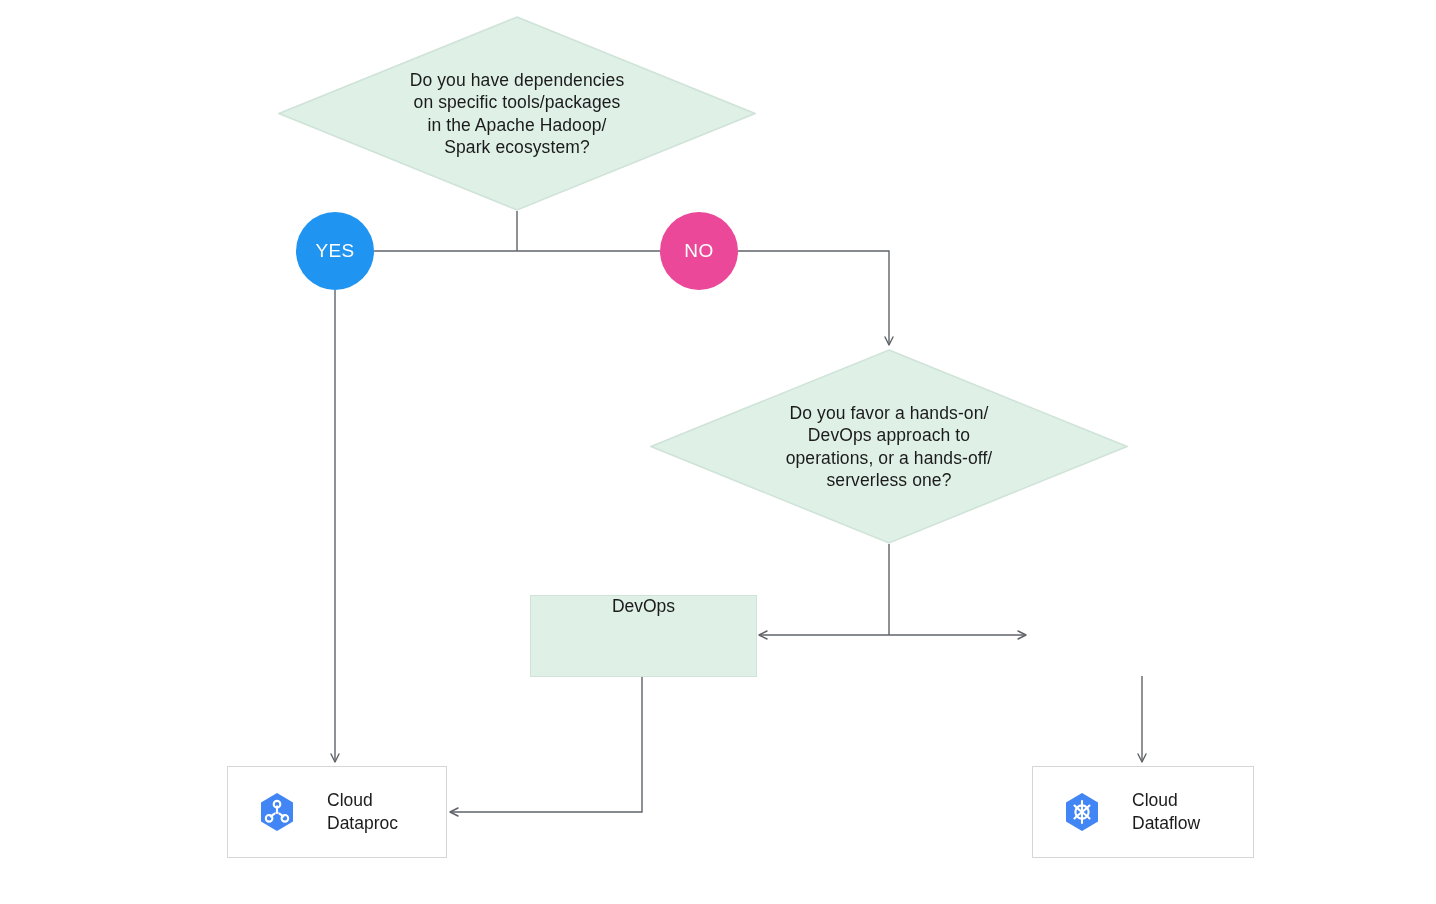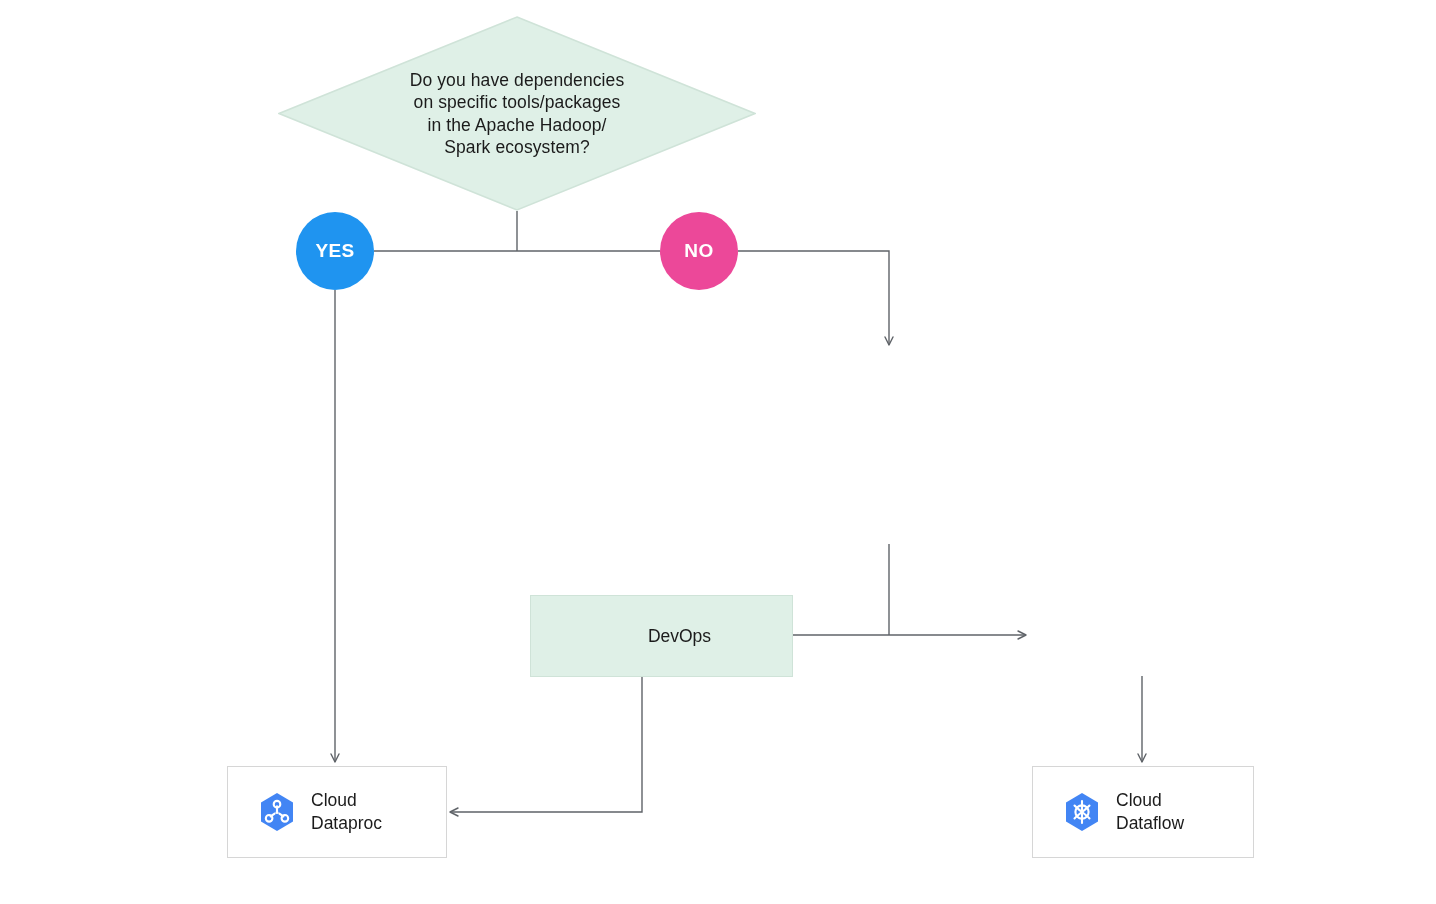--- a/index.html
+++ b/index.html
@@ -58,35 +58,33 @@
   .pill-circle {
     position: absolute;
     border-radius: 50%;
     display: flex;
     align-items: center;
     justify-content: center;
     color: #ffffff;
     font-size: 19px;
     letter-spacing: 0.4px;
     z-index: 4;
-    font-weight: bold;
   }
 
   
   .choice-box {
     position: absolute;
     background: #dff0e7;
     border: 1px solid #cfe3d8;
     display: flex;
-    align-items: center;
+    align-items: flex-start;
     justify-content: center;
     color: #1b1b1b;
     font-size: 17.5px;
     z-index: 3;
-    padding-left: 36px;
   }
 
   
   .product-box {
     position: absolute;
     background: #ffffff;
     border: 1px solid #d6d6d6;
     display: flex;
     align-items: center;
     z-index: 3;
@@ -94,21 +92,21 @@
   .product-box .product-icon {
     margin-left: 27px;
     width: 44px;
     height: 44px;
     flex: 0 0 44px;
     display: flex;
     align-items: center;
     justify-content: center;
   }
   .product-box .product-label {
-    margin-left: 12px;
+    margin-left: 28px;
     color: #1b1b1b;
     font-size: 17.5px;
     line-height: 23px;
     white-space: pre-line;
   }
 </style>
 </head>
 <body>
 
 <div id="flow-root">
@@ -150,20 +148,29 @@
   </div>
 
   <div class="pill-circle" style="left:296px; top:212px; width:78px; height:78px; background:#1f94f0;">
     <span>YES</span>
   </div>
 
   <div class="pill-circle" style="left:660px; top:212px; width:78px; height:78px; background:#ec4899;">
     <span>NO</span>
   </div>
 
+  <div class="diamond" style="left:650px; top:349px; width:478px; height:195px;">
+    <svg class="diamond-shape" viewBox="0 0 478 195" preserveAspectRatio="none">
+      <polygon points="239,1 477,97.5 239,194 1,97.5" fill="#dff0e7" stroke="#cfe3d8" stroke-width="1.6"></polygon>
+    </svg>
+    <div class="diamond-text">Do you favor a hands-on/
+DevOps approach to
+operations, or a hands-off/
+serverless one?</div>
+  </div>
 
   <div class="choice-box" style="left:530px; top:595px; width:225px; height:80px;">
     <span>DevOps</span>
   </div>
 
 
   <div class="product-box" style="left:227px; top:766px; width:218px; height:90px;">
     <span class="product-icon">
       <svg viewBox="0 0 44 44" width="44" height="44">
         <polygon points="22,3 38,12.5 38,31.5 22,41 6,31.5 6,12.5" fill="#4285f4"></polygon>

